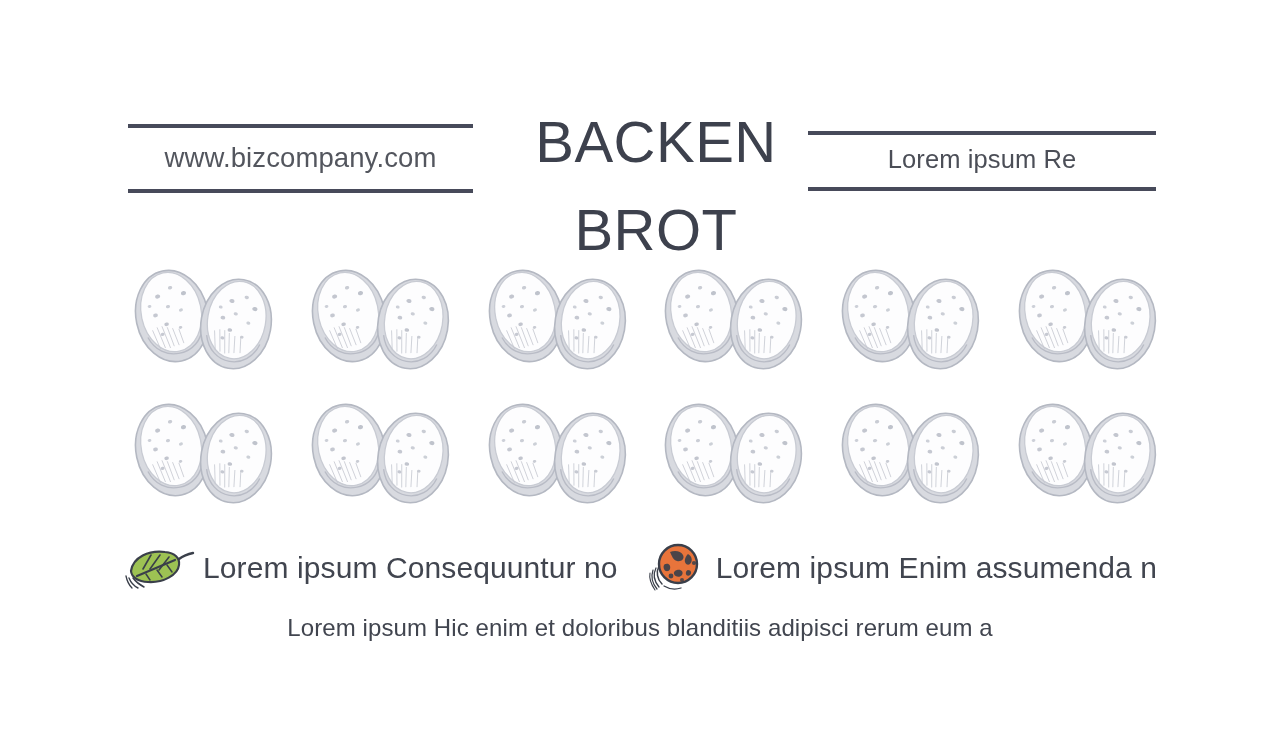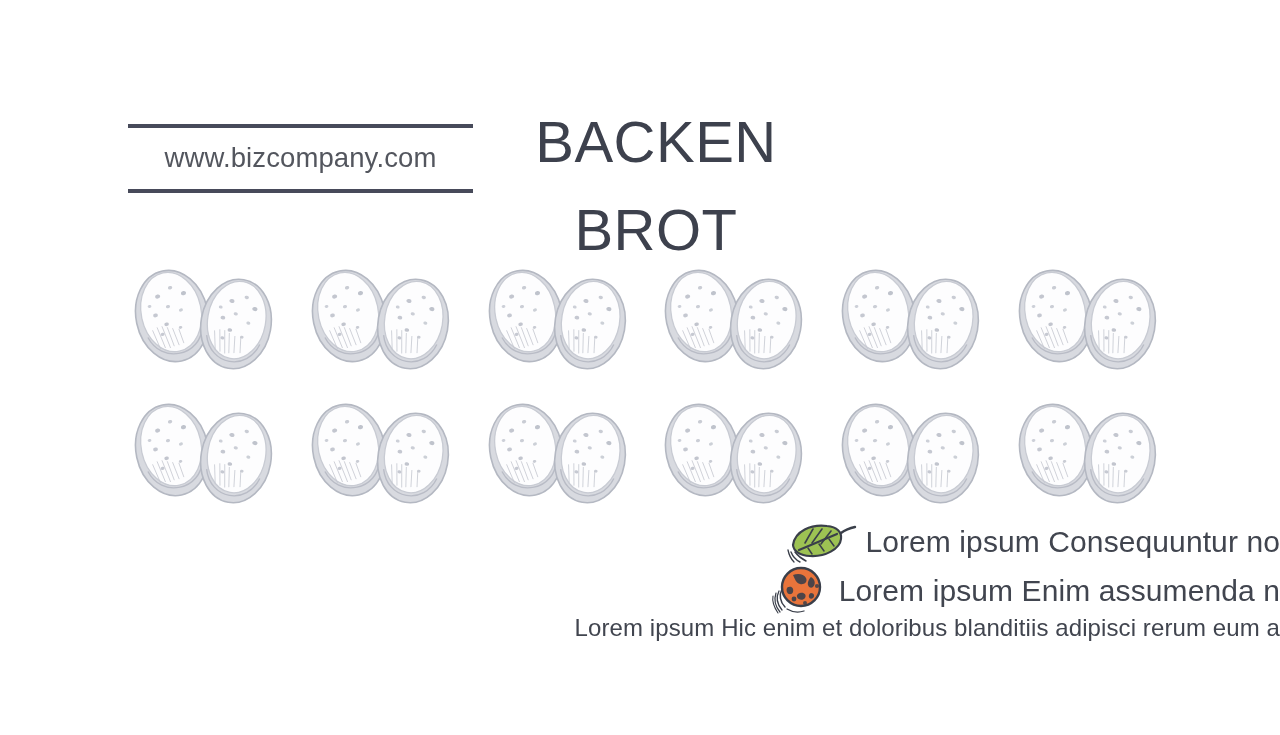--- a/index.html
+++ b/index.html
@@ -116,24 +116,23 @@
 
   
   .footer {
     position: absolute;
     left: 0;
     top: 540px;
     width: 1280px;
   }
   .footer-row {
     display: flex;
-    align-items: flex-end;
+    align-items: center;
     justify-content: center;
     white-space: nowrap;
-    flex-direction: column;
   }
   .footer-row.row1 {
     height: 56px;
     gap: 0px;
   }
   .footer-item {
     display: flex;
     align-items: center;
   }
   .footer-item .ficon {
@@ -173,20 +172,25 @@
       <span class="rule"></span>
       <div class="side-text">www.bizcompany.com</div>
       <span class="rule"></span>
     </div>
 
     <div class="brand-title">
       <span class="line">BACKEN</span>
       <span class="line">BROT</span>
     </div>
 
+    <div class="side-block right">
+      <span class="rule"></span>
+      <div class="side-text">Lorem ipsum Re</div>
+      <span class="rule"></span>
+    </div>
 
   </div>
 
   <div class="bread-grid" id="bread-grid">
       <div class="bread-cell">
   <svg viewBox="0 0 152 112" xmlns="http://www.w3.org/2000/svg">
     <defs>
       <g id="speckles-a">
         <ellipse cx="30" cy="28" rx="2.6" ry="2.0" fill="#c3c6cf"></ellipse>
         <ellipse cx="44" cy="22" rx="2.2" ry="1.7" fill="#c9ccd4"></ellipse>

